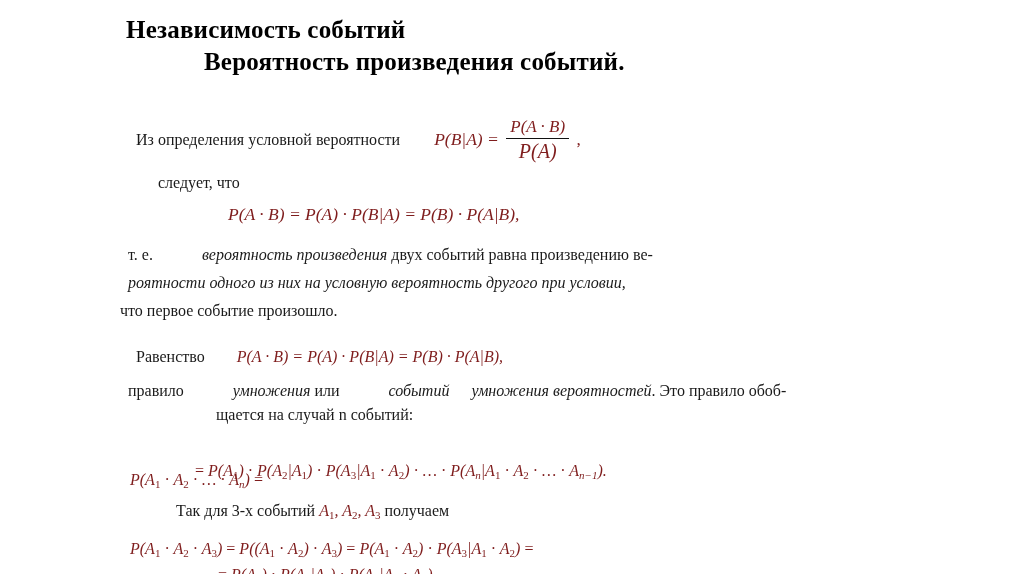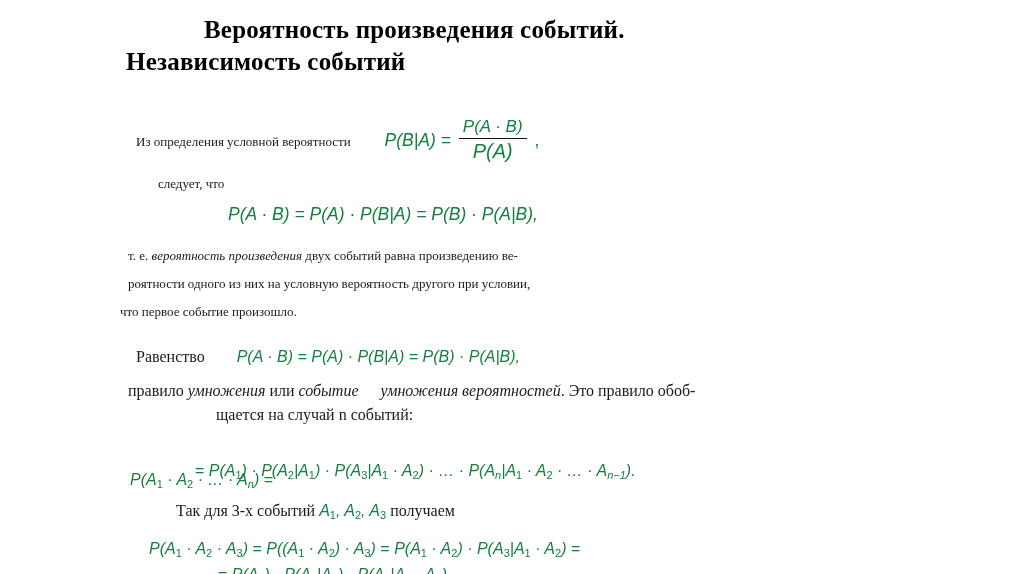--- a/index.html
+++ b/index.html
@@ -42,37 +42,38 @@
     left: 0;
     top: 100px;
     width: 1024px;
   }
   .row {
     position: absolute;
     white-space: nowrap;
   }
   .txt {
     font-family: "Liberation Serif", serif;
-    font-size: 13px;
+    font-size: 16px;
     color: #1a1a1a;
   }
   .txt-sm {
     font-size: 16px;
   }
   .math {
-    font-family: Liberation Sans, sans-serif;
+    font-family: Liberation Serif, serif;
     font-style: italic;
     font-size: 17.5px;
-    color: #15803d;
+    color: #7f1d1d;
   }
   .math .op, .math .num, .math .paren {
     font-style: normal;
   }
   .ital {
     font-style: italic;
+    margin-left: 45px;
   }
   .frac {
     display: inline-block;
     vertical-align: middle;
     text-align: center;
     margin: 0 3px;
     position: relative;
     top: -1px;
   }
   .frac .num-part {
@@ -96,22 +97,22 @@
     font-style: italic;
     vertical-align: -3px;
   }
 </style>
 </head>
 <body>
 
 <div class="slide">
 
   <div class="title-block">
+    <div class="title-line">Независимость событий</div>
     <div class="title-line l1">Вероятность произведения событий.</div>
-    <div class="title-line">Независимость событий</div>
   </div>
 
   <div class="body-block">
 
     <div class="row" style="left:136px; top:18px;">
       <span class="txt">Из определения условной вероятности</span>
       <span class="math" style="margin-left:30px;">
         <span>P(B|A) =</span>
         <span class="frac">
           <span class="num-part">P(A · B)</span>
@@ -125,55 +126,55 @@
       <span class="txt">следует, что</span>
     </div>
 
     <div class="row" style="left:228px; top:104px;">
       <span class="math">P(A · B) = P(A) · P(B|A) = P(B) · P(A|B),</span>
     </div>
 
     <div class="row" style="left:128px; top:146px;">
       <span class="txt">т. е. </span><span class="txt ital">вероятность произведения</span><span class="txt"> двух событий равна произведению ве-</span>
     </div>
-    <div class="row" style="left:128px; top:174px;">
+    <div class="row" style="left:128px; top:174px;font-style:italic;">
       <span class="txt">роятности одного из них на условную вероятность другого при условии,</span>
     </div>
     <div class="row" style="left:120px; top:202px;">
       <span class="txt">что первое событие произошло.</span>
     </div>
 
     <div class="row" style="left:136px; top:248px;">
       <span class="txt txt-sm">Равенство</span>
       <span class="math" style="margin-left:28px; font-size:16px;">P(A · B) = P(A) · P(B|A) = P(B) · P(A|B),</span>
     </div>
 
     <div class="row" style="left:128px; top:282px;">
-      <span class="txt txt-sm">правило </span><span class="txt txt-sm ital">умножения</span><span class="txt txt-sm"> или </span><span class="txt txt-sm ital">событие</span><span class="txt txt-sm ital" style="margin-left:22px;text-align:right;">умножения вероятностей</span><span class="txt txt-sm">. Это правило обоб-</span>
+      <span class="txt txt-sm">правило </span><span class="txt txt-sm ital">умножения</span><span class="txt txt-sm"> или </span><span class="txt txt-sm ital">событий</span><span class="txt txt-sm ital" style="margin-left:22px;text-align:right;">умножения вероятностей</span><span class="txt txt-sm">. Это правило обоб-</span>
     </div>
     <div class="row" style="left:216px; top:306px;">
       <span class="txt txt-sm">щается на случай n событий:</span>
     </div>
 
     <div class="row" style="left:130px; top:336px;margin-top:35px;">
       <span class="math" style="font-size:16px;">
         P(A<sub>1</sub> <span class="op">·</span> A<sub>2</sub> <span class="op">·</span> … <span class="op">·</span> A<span class="sub-i">n</span>) <span class="op">=</span>
       </span>
     </div>
     <div class="row" style="left:168px; top:362px;">
       <span class="math" style="font-size:16px;margin-left:27px;">
         <span class="op">=</span> P(A<sub>1</sub>) <span class="op">·</span> P(A<sub>2</sub>|A<sub>1</sub>) <span class="op">·</span> P(A<sub>3</sub>|A<sub>1</sub> <span class="op">·</span> A<sub>2</sub>) <span class="op">·</span> … <span class="op">·</span> P(A<span class="sub-i">n</span>|A<sub>1</sub> <span class="op">·</span> A<sub>2</sub> <span class="op">·</span> … <span class="op">·</span> A<span class="sub-i">n−1</span>).
       </span>
     </div>
 
     <div class="row" style="left:136px; top:402px;margin-left:40px;">
       <span class="txt txt-sm">Так для 3-х событий <span class="math" style="font-size:16px;">A<sub>1</sub>, A<sub>2</sub>, A<sub>3</sub></span> получаем</span>
     </div>
 
-    <div class="row" style="left:130px; top:440px;margin-left:19px;">
+    <div class="row" style="left:130px; top:440px;">
       <span class="math" style="font-size:16px;">
         P(A<sub>1</sub> <span class="op">·</span> A<sub>2</sub> <span class="op">·</span> A<sub>3</sub>) <span class="op">=</span> P((A<sub>1</sub> <span class="op">·</span> A<sub>2</sub>) <span class="op">·</span> A<sub>3</sub>) <span class="op">=</span> P(A<sub>1</sub> <span class="op">·</span> A<sub>2</sub>) <span class="op">·</span> P(A<sub>3</sub>|A<sub>1</sub> <span class="op">·</span> A<sub>2</sub>) <span class="op">=</span>
       </span>
     </div>
     <div class="row" style="left:218px; top:466px;">
       <span class="math" style="font-size:16px;">
         <span class="op">=</span> P(A<sub>1</sub>) <span class="op">·</span> P(A<sub>2</sub>|A<sub>1</sub>) <span class="op">·</span> P(A<sub>3</sub>|A<sub>1</sub> <span class="op">·</span> A<sub>2</sub>).
       </span>
     </div>
 

